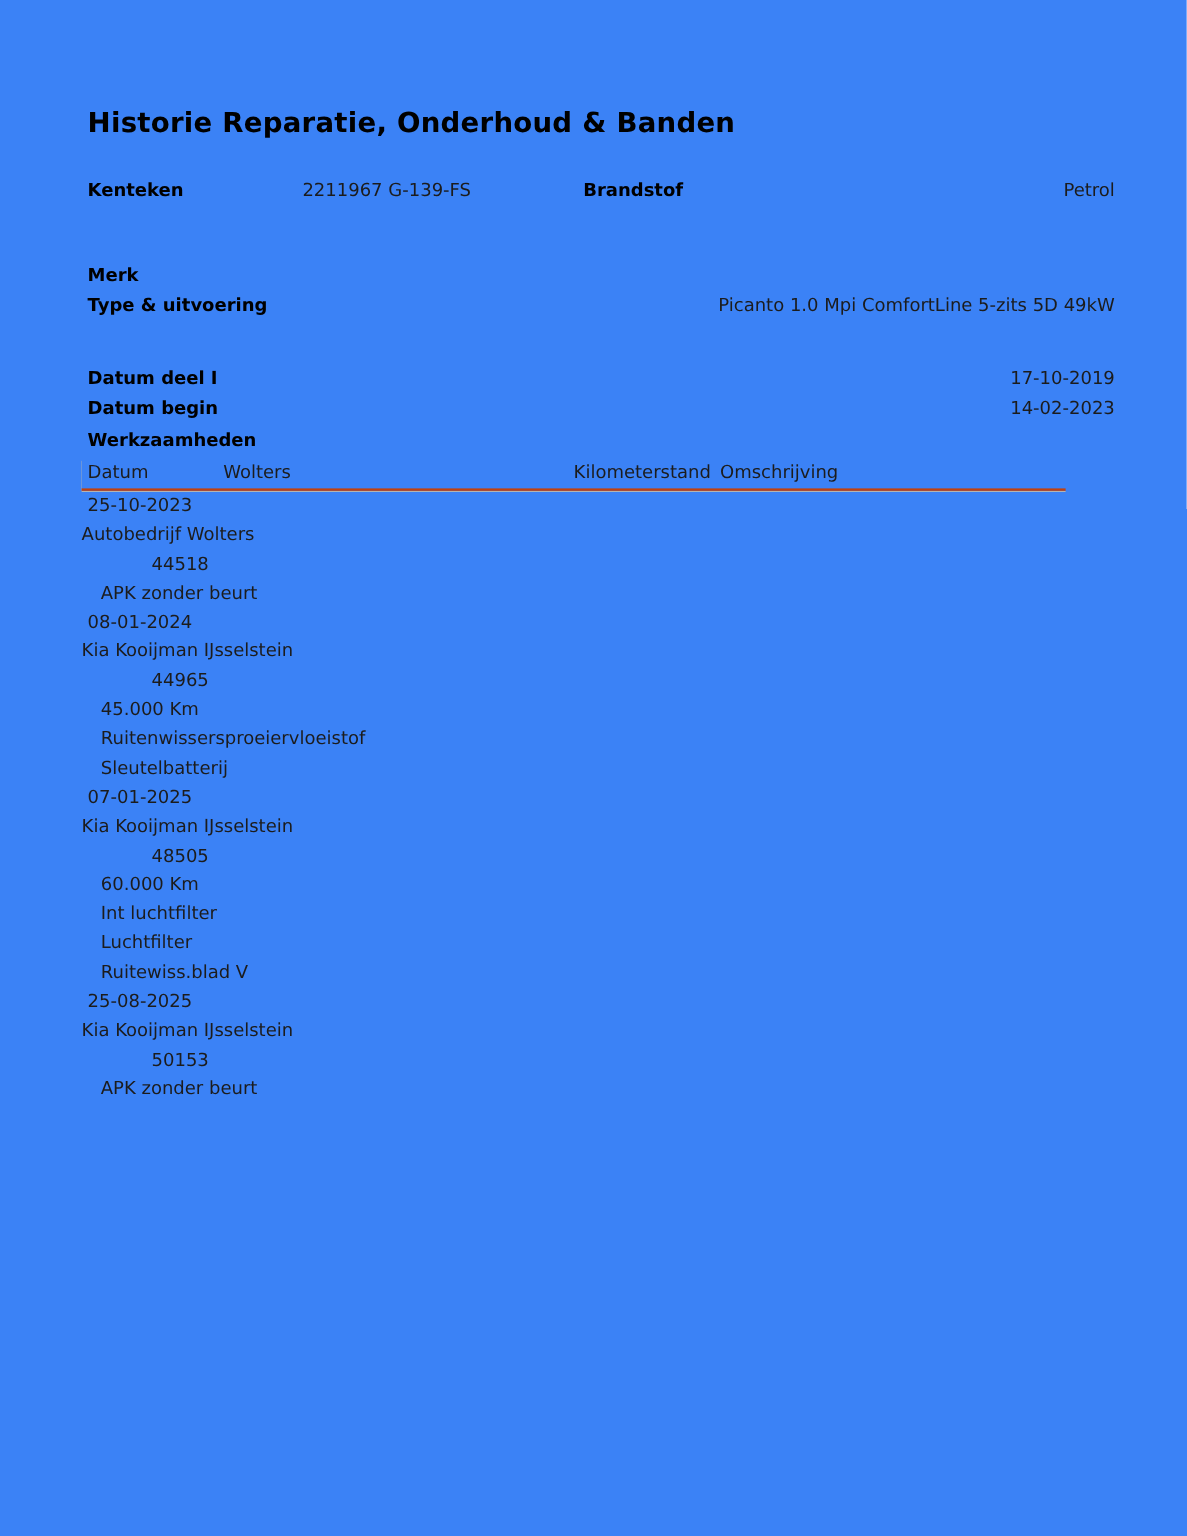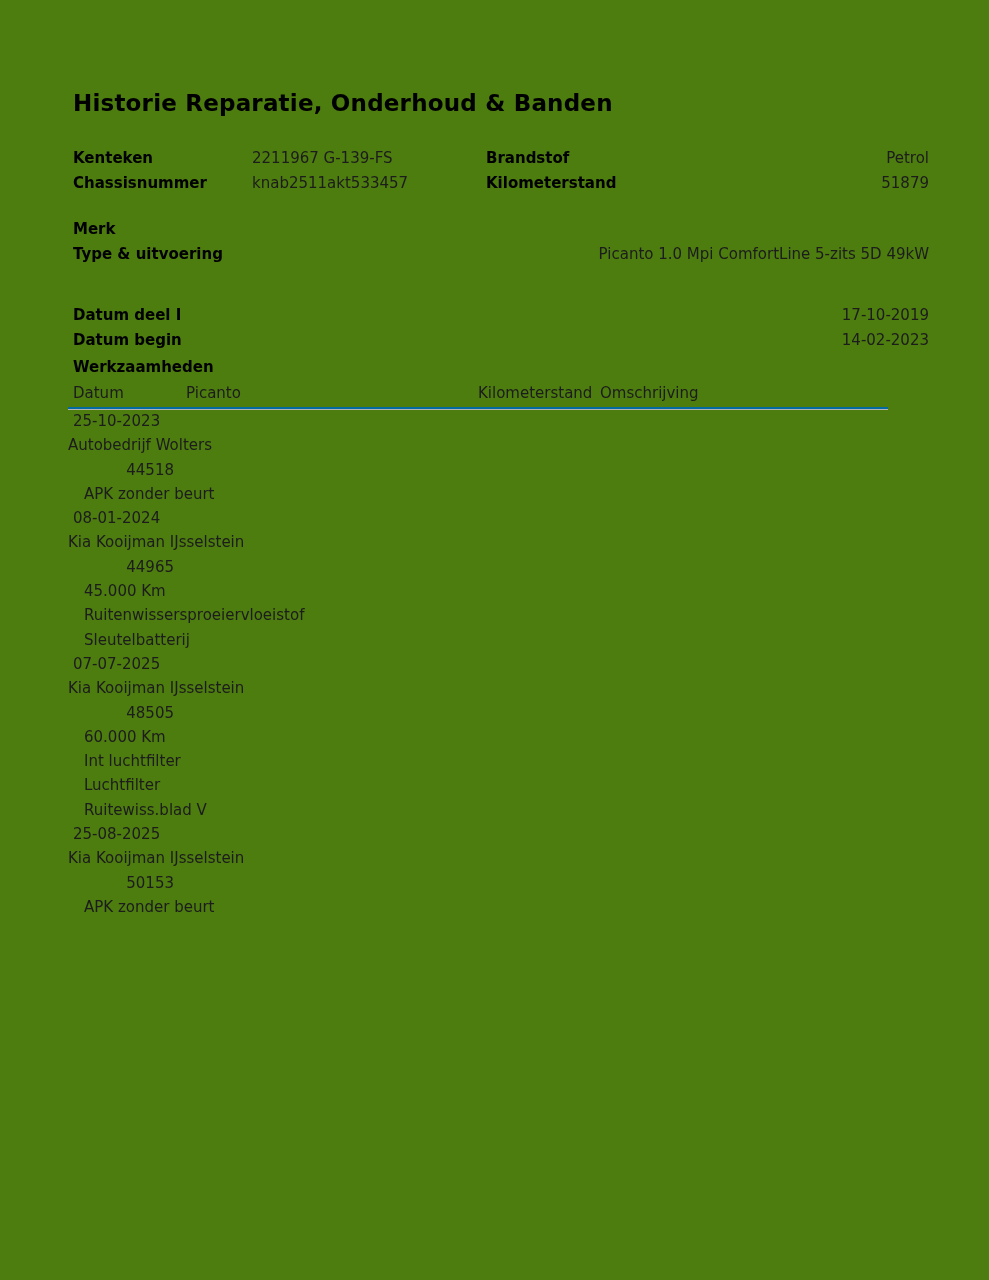--- a/index.html
+++ b/index.html
@@ -4,21 +4,21 @@
 <style>
   html, body {
     margin: 0;
     padding: 0;
     background: #ffffff;
   }
   .page {
     position: relative;
     width: 989px;
     height: 1280px;
-    background: #4d7c0f;
+    background: #3b82f6;
     font-family: "DejaVu Sans", "Liberation Sans", sans-serif;
     font-size: 15px;
     color: #1c1c1c;
     overflow: hidden;
   }
   .doc-title {
     position: absolute;
     left: 73px;
     top: 90px;
     font-size: 23px;
@@ -50,21 +50,21 @@
   .wz-table {
     position: absolute;
     left: 68px;
     top: 383px;
     width: 820px;
   }
   .wz-header {
     display: flex;
     line-height: 21px;
     padding-bottom: 3px;
-    border-bottom: 2px solid #0369a1;
+    border-bottom: 2px solid #c2410c;
     box-shadow: 0 1px 0 #b4b4b4;
   }
   .trow {
     display: flex;
     line-height: 24.3px;
     flex-direction: column;
   }
   .trow:first-of-type { margin-top: 2px; }
   .col-datum  { width: 118px; padding-left: 5px; box-sizing: border-box; flex: none; }
   .col-dealer { width: 292px; flex: none; }
@@ -77,26 +77,20 @@
 <div class="page">
 
   <div class="doc-title">Historie Reparatie, Onderhoud &amp; Banden</div>
 
   <div class="info-block" style="top:146px;">
     <div class="info-row">
       <span class="lbl1">Kenteken</span>
       <span class="val1">2211967 G-139-FS</span>
       <span class="lbl2">Brandstof</span>
       <span class="val2">Petrol</span>
-    </div>
-    <div class="info-row">
-      <span class="lbl1">Chassisnummer</span>
-      <span class="val1">knab2511akt533457</span>
-      <span class="lbl2">Kilometerstand</span>
-      <span class="val2">51879</span>
     </div>
   </div>
 
   <div class="info-block" style="top:217px;">
     <div class="info-row">
       <span class="lbl1">Merk</span>
     </div>
     <div class="info-row">
       <span class="lbl1">Type &amp; uitvoering</span>
       <span class="val2">Picanto 1.0 Mpi ComfortLine 5-zits 5D 49kW</span>
@@ -113,21 +107,21 @@
       <span class="val2">14-02-2023</span>
     </div>
   </div>
 
   <div class="section-heading">Werkzaamheden</div>
 
   <div class="wz-table">
 
     <div class="wz-header">
       <span class="col-datum">Datum</span>
-      <span class="col-dealer">Picanto</span>
+      <span class="col-dealer">Wolters</span>
       <span class="col-km">Kilometerstand</span>
       <span class="col-oms">Omschrijving</span>
     </div>
 
     <div class="trow">
       <span class="col-datum">25-10-2023</span>
       <span class="col-dealer">Autobedrijf Wolters</span>
       <span class="col-km">44518</span>
       <span class="col-oms">APK zonder beurt</span>
     </div>
@@ -145,21 +139,21 @@
       <span class="col-oms">Ruitenwissersproeiervloeistof</span>
     </div>
     <div class="trow">
       <span class="col-datum"></span>
       <span class="col-dealer"></span>
       <span class="col-km"></span>
       <span class="col-oms">Sleutelbatterij</span>
     </div>
 
     <div class="trow">
-      <span class="col-datum">07-07-2025</span>
+      <span class="col-datum">07-01-2025</span>
       <span class="col-dealer">Kia Kooijman IJsselstein</span>
       <span class="col-km">48505</span>
       <span class="col-oms">60.000 Km</span>
     </div>
     <div class="trow">
       <span class="col-datum"></span>
       <span class="col-dealer"></span>
       <span class="col-km"></span>
       <span class="col-oms">Int luchtfilter</span>
     </div>

